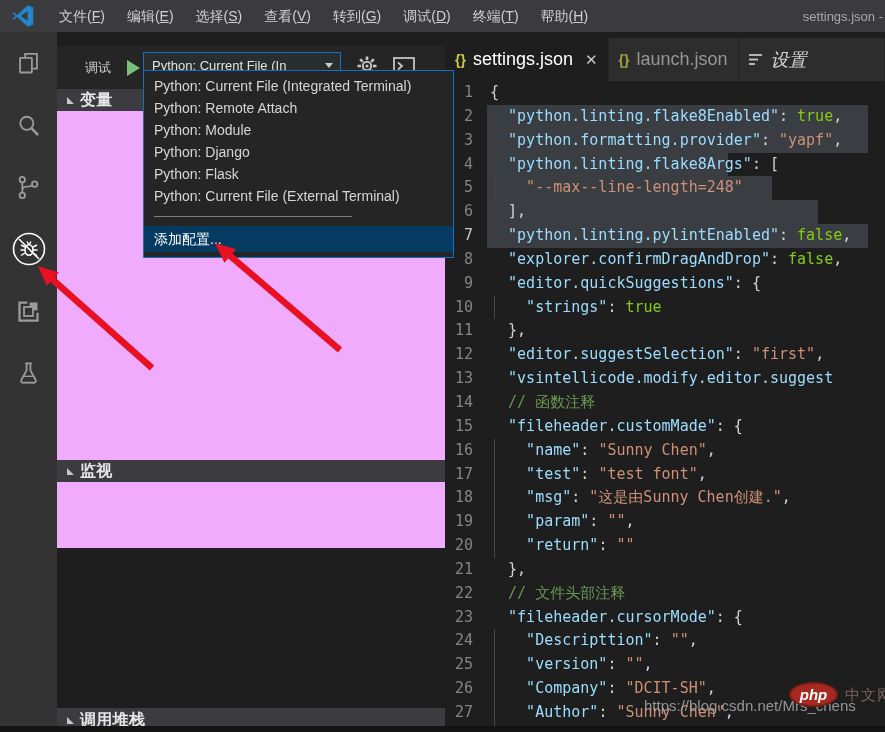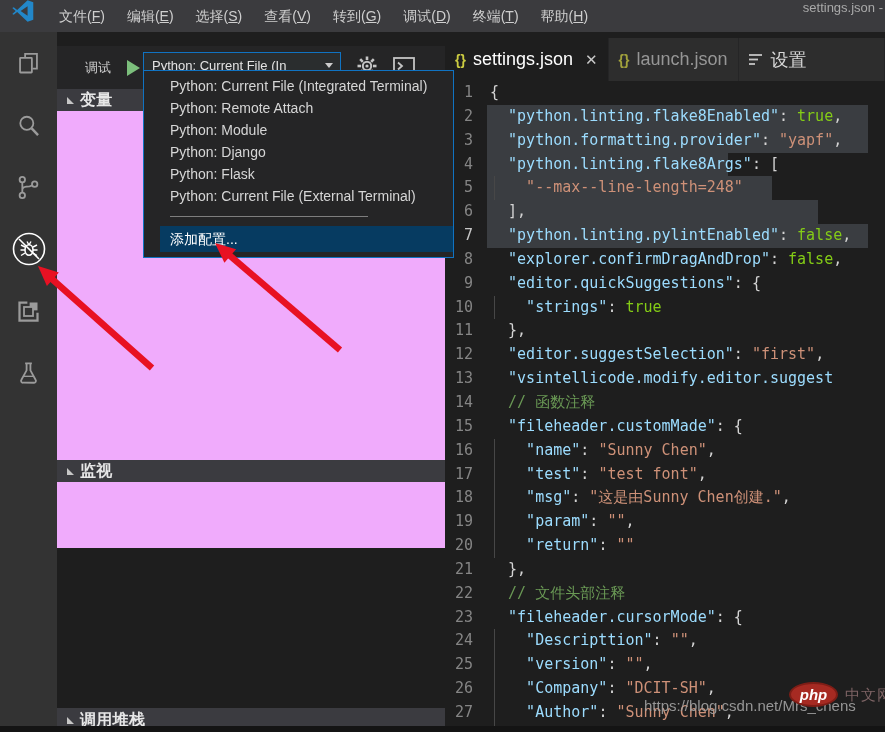--- a/index.html
+++ b/index.html
@@ -2,21 +2,21 @@
 <html><head>
 <meta charset="utf-8">
 <style>
   * { margin:0; padding:0; box-sizing:border-box; }
   html,body { width:885px; height:732px; overflow:hidden; background:#1e1e1e;
     font-family:"Liberation Sans", sans-serif; }
   body { position:relative; }
 
   
   .titlebar { position:absolute; left:0; top:0; width:885px; height:32px;
-    background:#3b3b3e; display:flex; z-index:5; }
+    background:#3b3b3e; display:flex; align-items:center; z-index:5; }
   .vscode-logo { width:22px; height:22px; margin:0 14px 0 12px; }
   .menu-item { color:#cfcfcf; font-size:14px; padding:0 11px; height:32px;
     line-height:32px; cursor:default; }
   .menu-item u { text-decoration:underline; }
   .win-title { margin-left:auto; color:#a9a9a9; font-size:13px; padding-right:2px;
     white-space:nowrap; }
 
   
   .activitybar { position:absolute; left:0; top:32px; width:57px; height:700px;
     background:#333333; display:flex; flex-direction:column; align-items:center; }
@@ -62,38 +62,38 @@
     background:#252526; display:flex; }
   .tab { height:43px; display:flex; align-items:center; padding:0 10px; cursor:pointer;
     background:#2d2d2d; border-right:1px solid #252526; }
   .tab.active { background:#1e1e1e; }
   .tab .braces { color:#cbcb41; font-size:14px; font-weight:bold; margin-right:7px; }
   .tab.dim .braces { opacity:.75; }
   .tab-label { font-size:18px; color:#969696; white-space:nowrap; }
   .tab.active .tab-label { color:#ffffff; }
   .tab-close { color:#c9c9c9; font-size:15px; margin-left:12px; cursor:pointer; }
   .tab-settings { flex:1; }
-  .tab-settings .tab-label { color:#d8d8d8; margin-left:7px; }
+  .tab-settings .tab-label { font-style:italic; color:#d8d8d8; margin-left:7px; }
 
   
   .code { position:absolute; left:0; top:49px; width:440px; height:651px; overflow:hidden;
     font-family:"DejaVu Sans Mono", monospace; font-size:15px; }
   .code-line { height:23.85px; line-height:23.85px; display:flex; white-space:pre; }
   .ln { width:45px; text-align:right; padding-right:17px; color:#858585; flex:none; }
   .ln.cur { color:#c6c6c6; }
   .lc { position:relative; flex:1; color:#d4d4d4; }
   .selbg { position:absolute; left:-3px; top:0; height:100%; background:#3a3d41; z-index:0; }
   .guide { position:absolute; left:4px; top:0; height:100%; width:1px; background:#474747; z-index:0; }
   .lc span { position:relative; z-index:1; }
   .tk-k { color:#9cdcfe; } .tk-s { color:#ce9178; } .tk-b { color:#84cc16; }
   .tk-c { color:#6a9955; } .tk-p { color:#d4d4d4; }
 
   
   .dropdown { position:absolute; left:143px; top:70px; width:311px; height:188px;
-    background:#252526; border:1px solid #1073c2; z-index:20; padding-top:4px;padding-left:16px; }
+    background:#252526; border:1px solid #1073c2; z-index:20; padding-top:4px; }
   .dd-item { height:22px; line-height:22px; padding-left:10px; color:#d6d6d6;
     font-size:14px; white-space:nowrap; cursor:pointer; }
   .dd-sep { width:198px; height:1px; background:#7e7e7e; margin:9px 0 0 10px; }
   .dd-action { height:26px; line-height:26px; padding-left:10px; margin-top:9px;
     background:#063b61; color:#ffffff; font-size:14px; cursor:pointer; }
 
   
   .arrows { position:absolute; left:0; top:0; width:885px; height:732px; z-index:40;
     pointer-events:none; }
   .wm-url { position:absolute; left:644px; top:697px; z-index:30; color:#a2a2a2;

